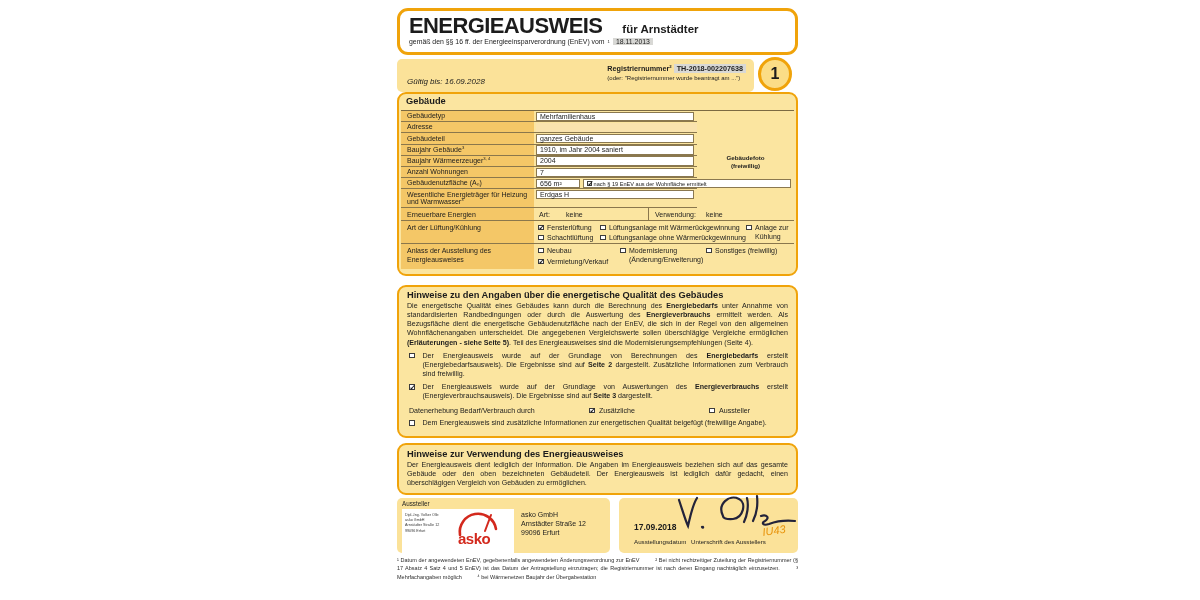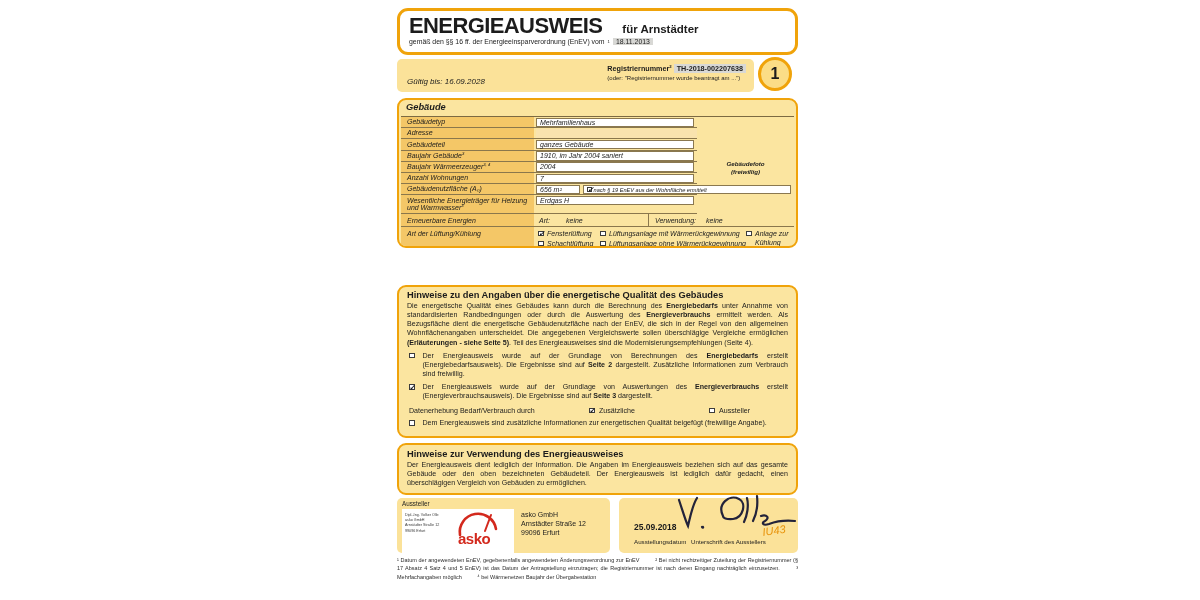--- a/index.html
+++ b/index.html
@@ -23,21 +23,21 @@
   .v-right { position:absolute; right:8px; top:5px; font-size:7.2px; }
   .v-right .l1 { font-weight:bold; }
   .v-right .l2 { font-size:6px; font-weight:normal; margin-top:1.5px; }
   .circle { position:absolute; top:57px; left:361px; width:34px; height:34px; background:#FBDD86;
             border:3px solid #F0A30A; border-radius:50%; display:flex; align-items:center; justify-content:center;
             font-size:16px; font-weight:bold; }
 
   
   .sec { position:absolute; left:0; width:401px; background:#FBE5A0; border:2.5px solid #F0A30A; border-radius:9px; }
   .sec-title { font-weight:bold; font-size:9.3px; padding:2px 7px 0; }
-  #sec-gebaeude { top:98px; height:150px; overflow:hidden;font-style:italic; }
+  #sec-gebaeude { top:92px; height:184px; overflow:hidden; }
 
   .g-body { position:absolute; top:16px; left:2px; right:2px; bottom:2px; border-top:0.8px solid #7c6a42; }
   .g-row { display:flex; border-bottom:0.7px solid #8a774c; position:relative; }
   .g-row:last-child { border-bottom:none; }
   .rh1 { height:11.2px; } .rh2 { height:19px; } .rh3 { height:13px; } .rh4 { height:23px; } .rh5 { height:25px; border-bottom:none; }
   .g-label { width:133px; background:#F4C767; font-size:7px; line-height:1.12; padding:1.2px 2px 0 6px; }
   .g-val { flex:1; position:relative; font-size:7px; }
   .inbox { position:absolute; top:0.6px; left:2px; height:9.4px; background:#fff; border:0.7px solid #8a7850;
            font-size:7px; line-height:8px; padding:0 3px; white-space:nowrap; z-index:3; }
   .inbox.wide { width:158px; }
@@ -256,21 +256,21 @@
           <path d="M33 22 L 39 6" fill="none" stroke="#D3291D" stroke-width="2" stroke-linecap="round"></path>
           <text x="6" y="35" font-size="15" font-weight="bold" fill="#D3291D" font-family="Liberation Sans, sans-serif" letter-spacing="-0.5">asko</text>
         </svg>
       </div>
       <div class="company">asko GmbH
 Arnstädter Straße 12
 99096 Erfurt</div>
     </div>
 
     <div class="aus-box" id="aus-right">
-      <div class="aus-date">25.09.2018</div>
+      <div class="aus-date">17.09.2018</div>
       <div class="aus-date-label">Ausstellungsdatum</div>
       <div class="sig-label">Unterschrift des Ausstellers</div>
       <svg class="sig-svg" viewBox="0 0 130 52">
         <g fill="none" stroke="#23233a" stroke-width="2.2" stroke-linecap="round">
           <path d="M8 8 C 12 20, 15 30, 17 34 C 19 26, 21 14, 26 6"></path>
           <path d="M31 35 c 0.5 1, 1.5 1, 1 0"></path>
           <path d="M52 24 C 46 12, 58 2, 68 7 C 76 11, 72 26, 62 27 C 55 27.5, 52 26, 52 24 Z"></path>
           <path d="M76 6 C 78 14, 76 24, 73 30"></path>
           <path d="M86 4 C 87 13, 85 23, 82 29"></path>
           <path d="M90 24 c 6 -2, 9 2, 4 5 c -4 2, -2 5, 4 3 c 8 -3, 16 -4, 26 -3"></path>

